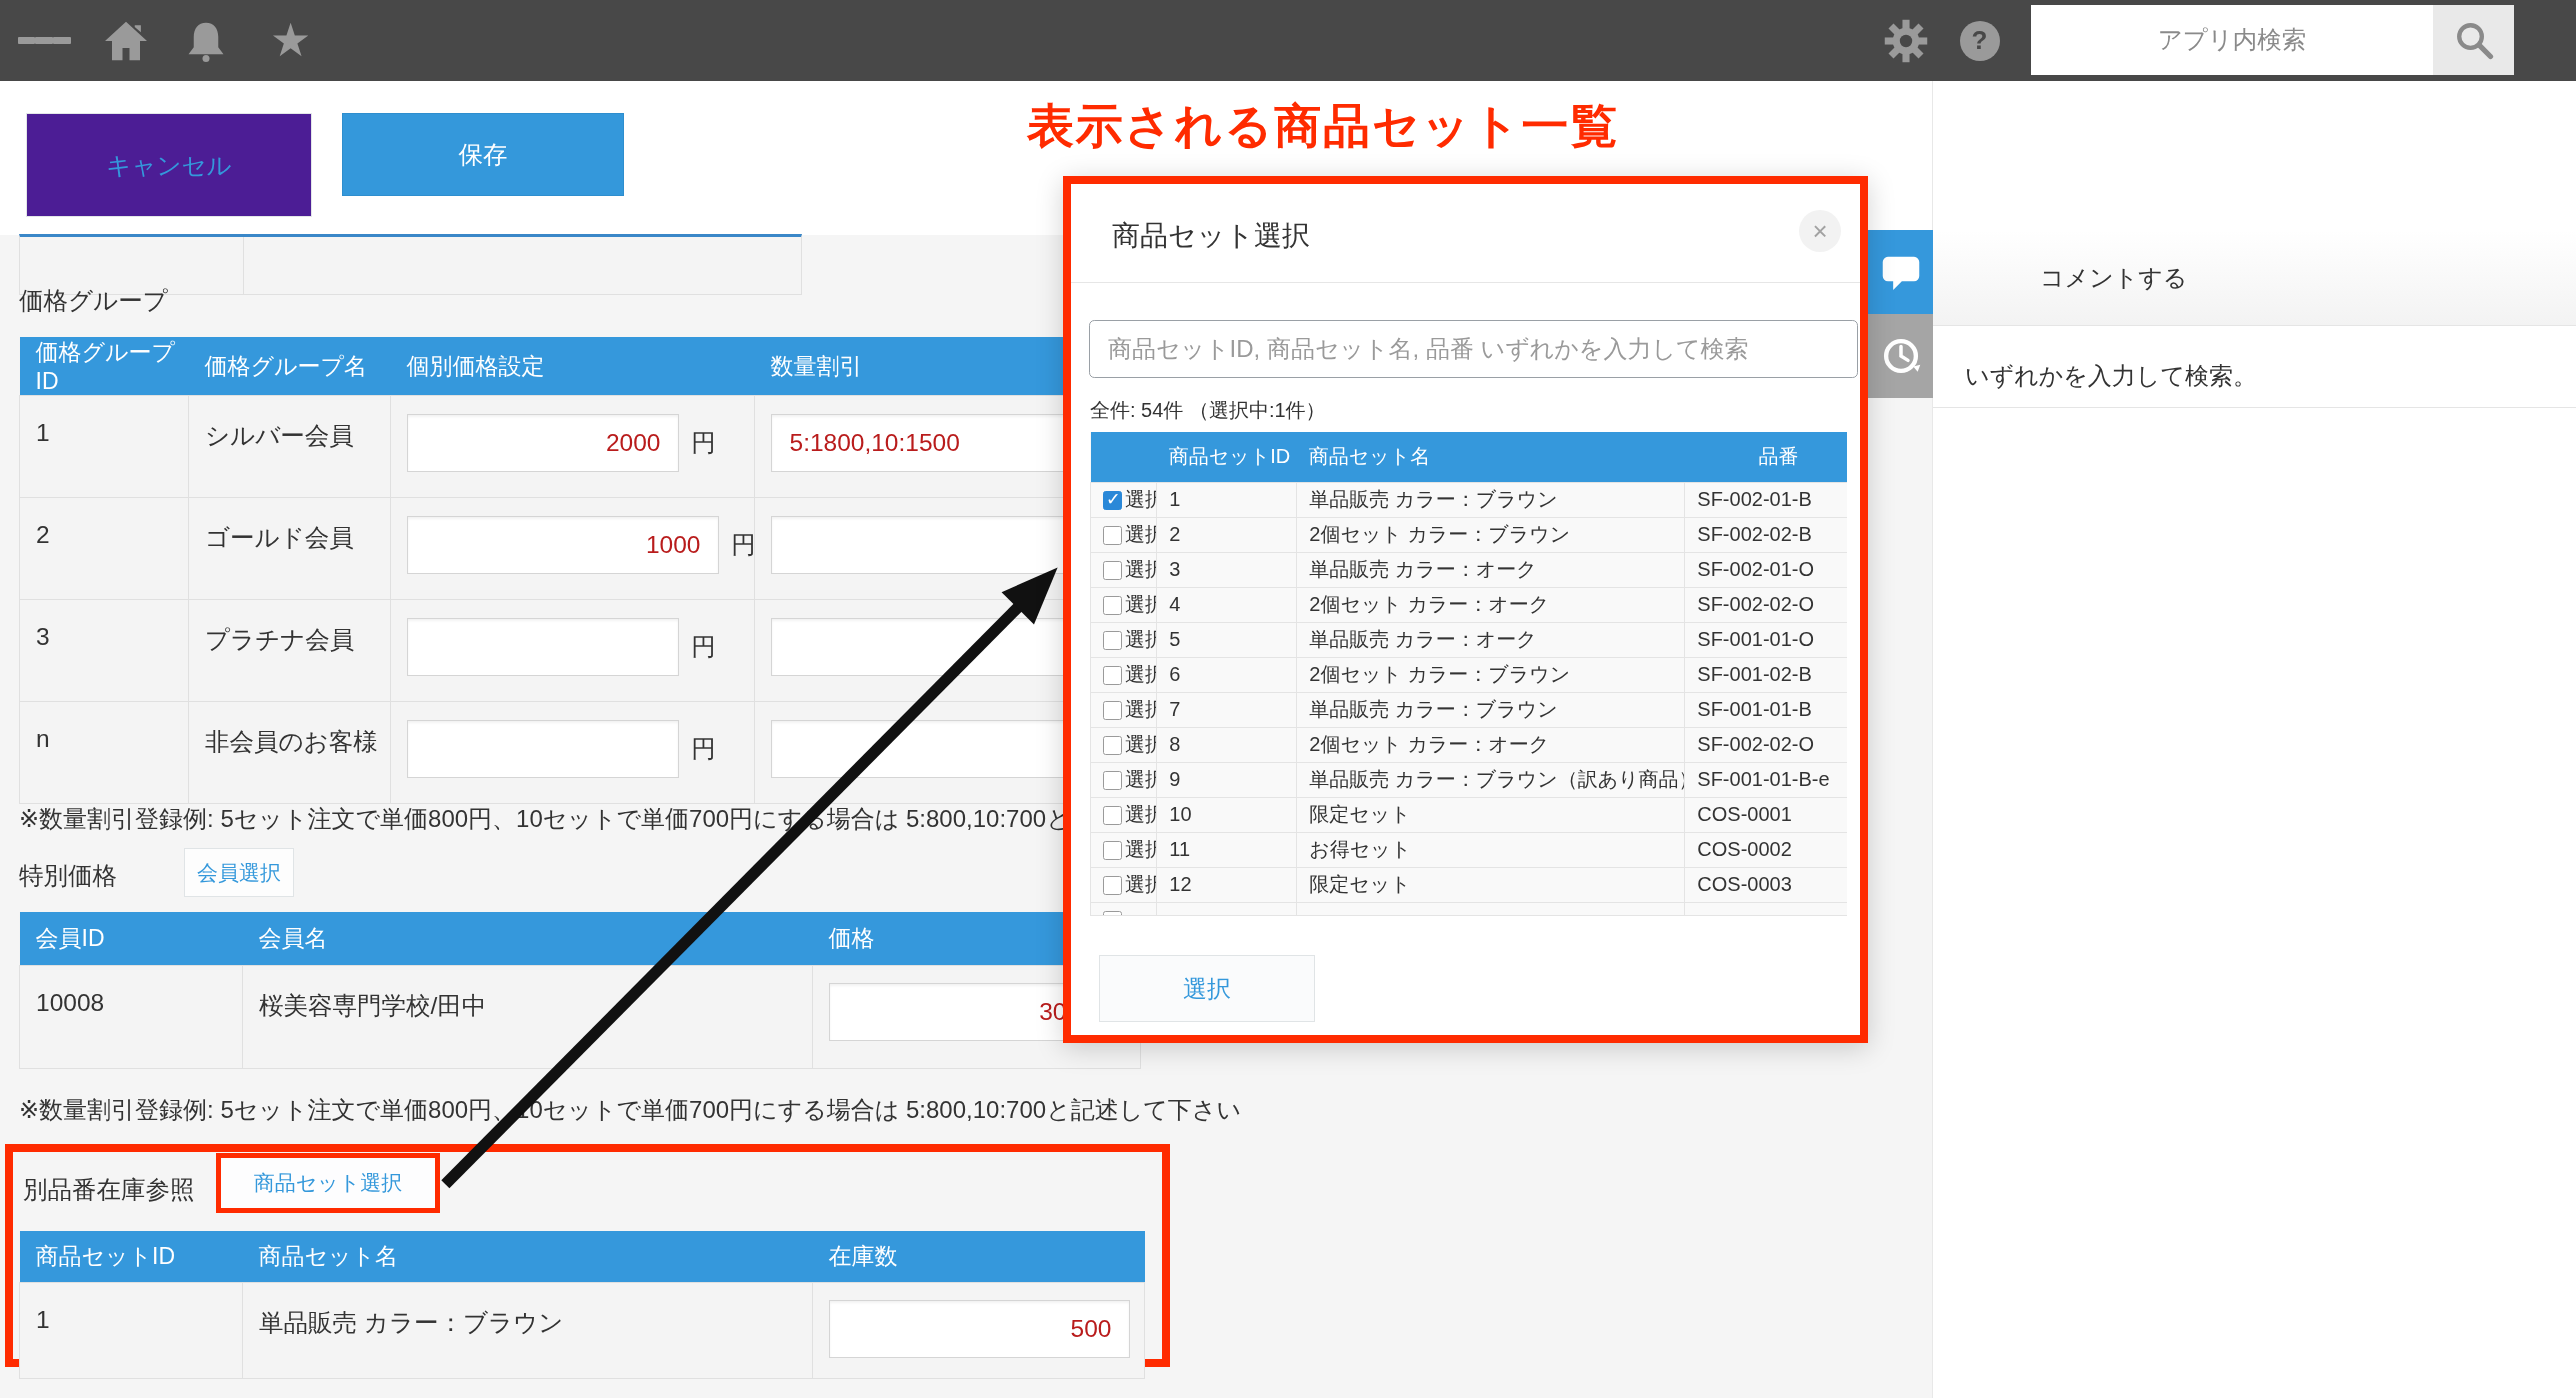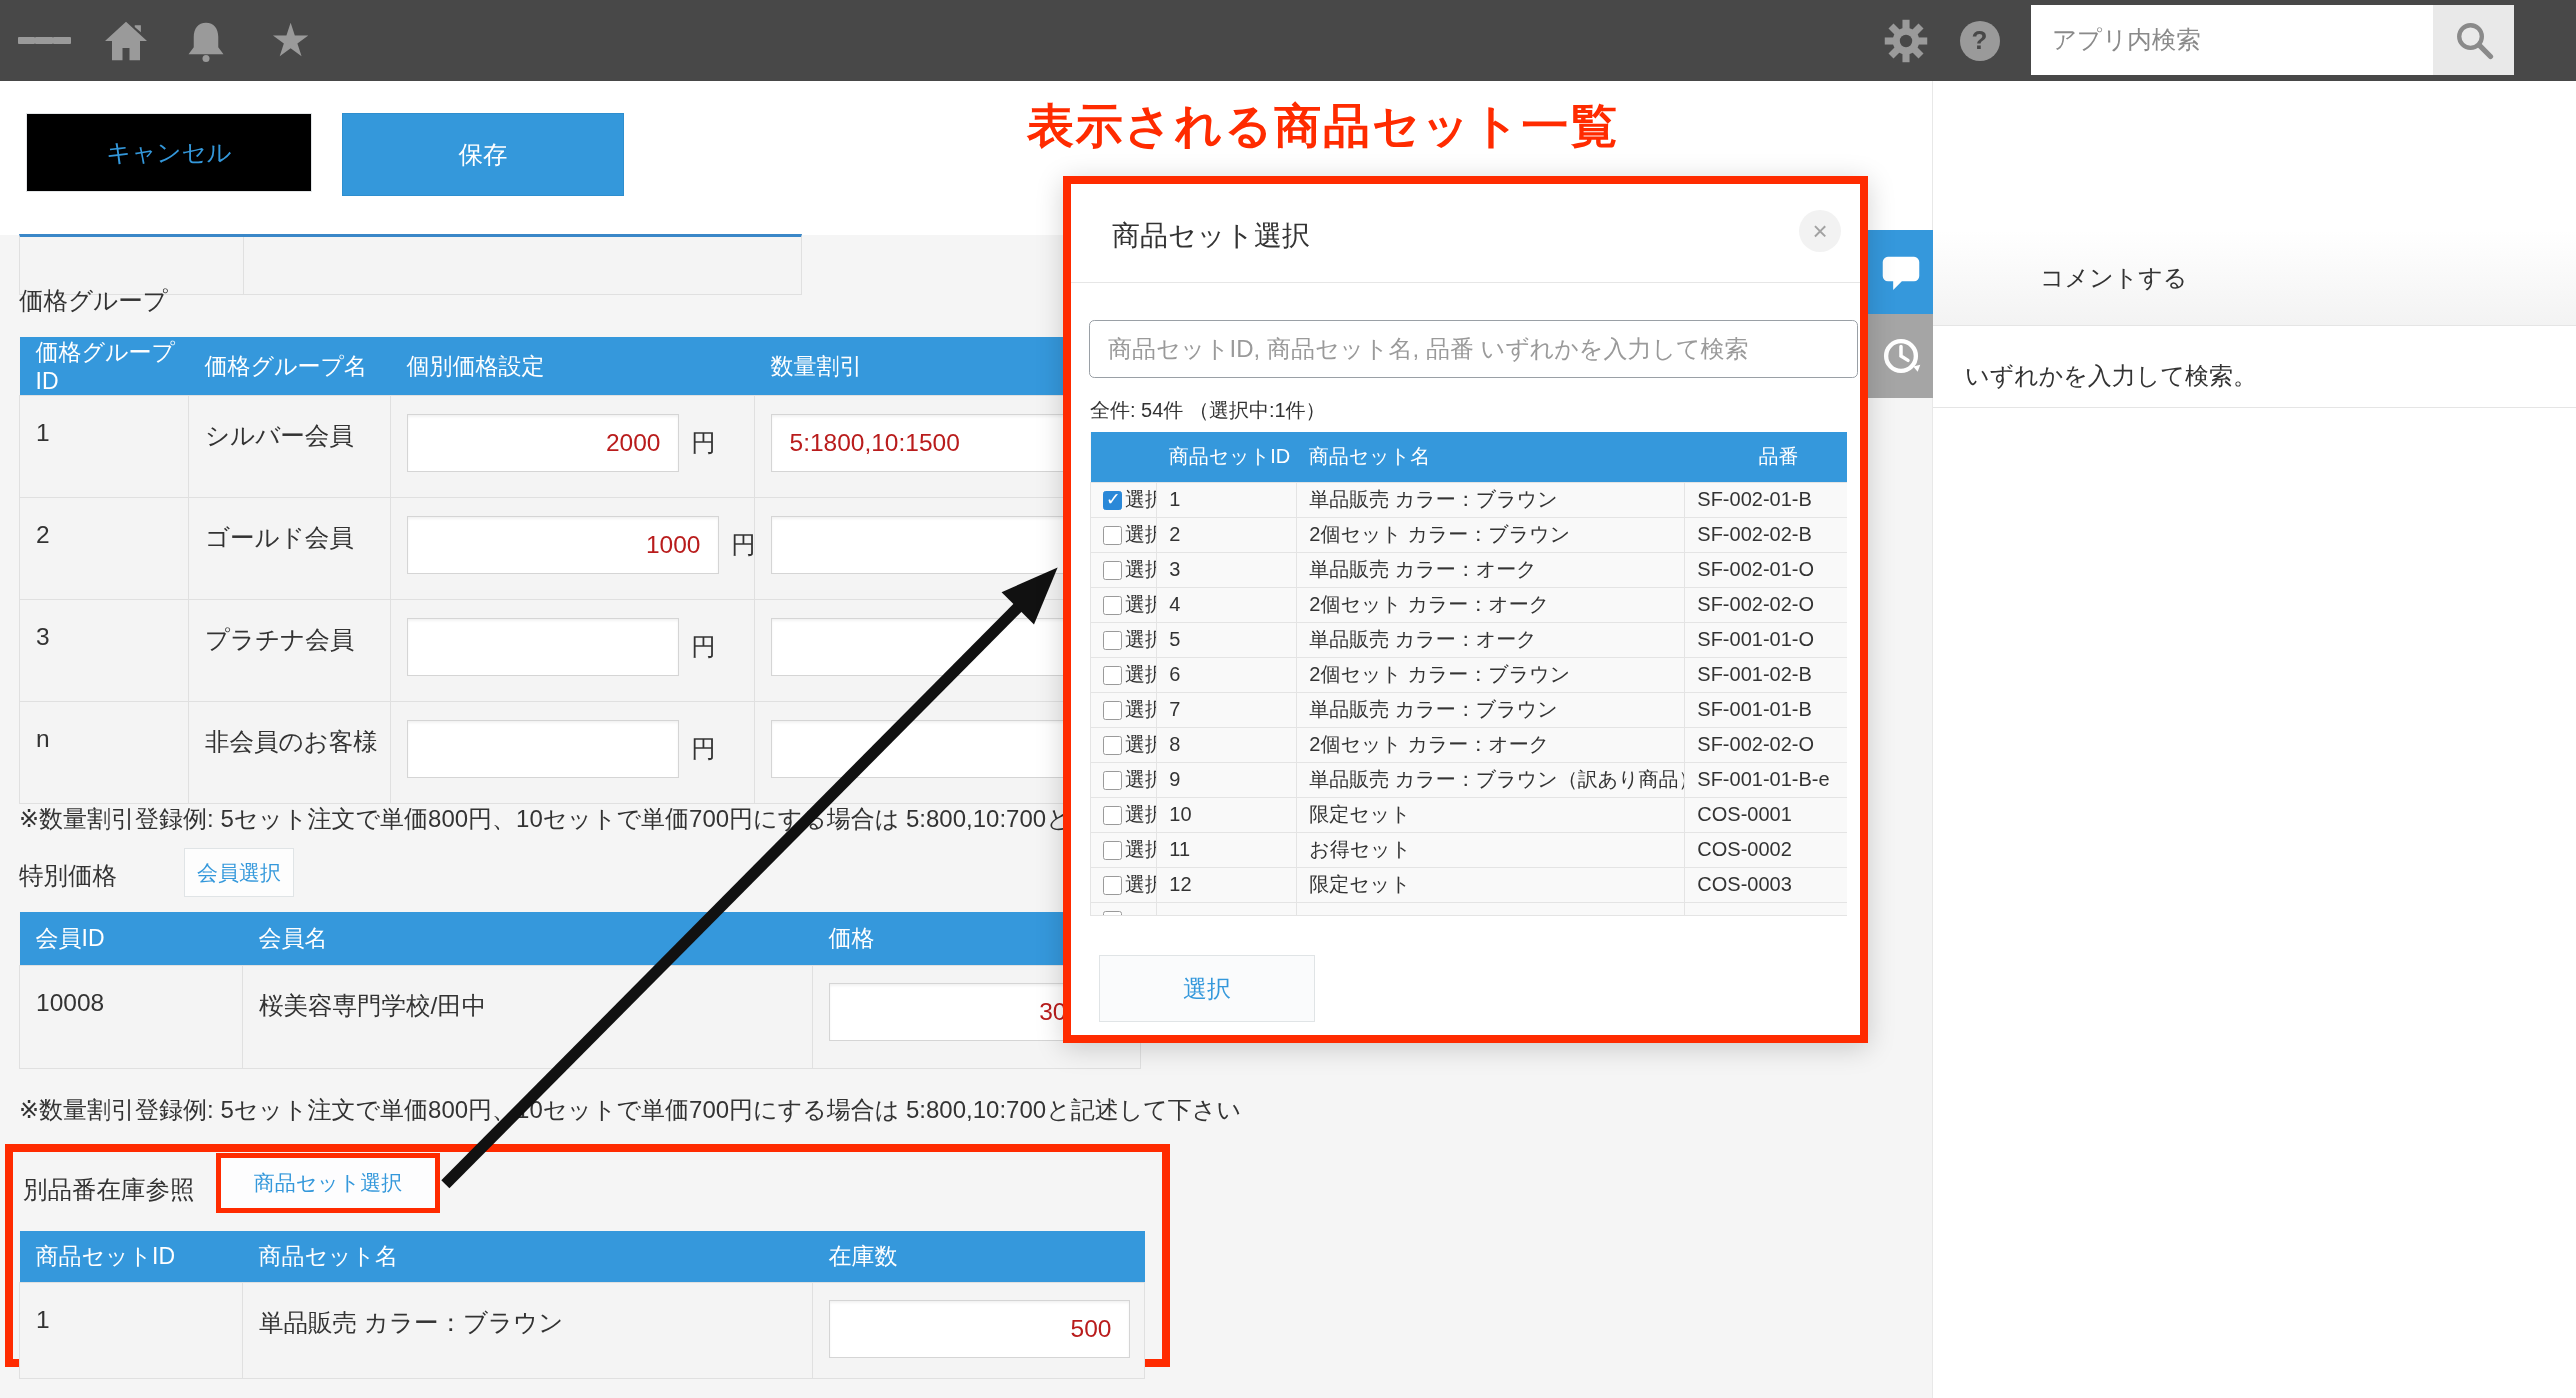--- a/index.html
+++ b/index.html
@@ -7,27 +7,27 @@
   body { font-family:"Liberation Sans","DejaVu Sans",sans-serif; color:#333; }
   .page { position:relative; width:2576px; height:1398px; background:#f5f5f5; overflow:hidden; }
   .abs { position:absolute; }
 
   
   .topbar { left:0; top:0; width:2576px; height:81px; background:#484848; z-index:3; }
   .tb-icon { position:absolute; top:0; height:81px; display:flex; align-items:center; justify-content:center; cursor:pointer; }
   .burger span { display:block; width:40px; height:7px; background:#9a9a9a; border-radius:0.9px; margin:4.4px 0; }
   .star-glyph { font-size:46px; color:#9a9a9a; line-height:81px; }
   .help-circle { width:40px; height:40px; border-radius:50%; background:#9a9a9a; color:#484848; font-weight:bold; font-size:26px; display:flex; align-items:center; justify-content:center; }
-  .search-box { position:absolute; left:2031px; top:5.3px; width:402px; height:70px; background:#fff; border:none; font-size:24.5px; padding:0 21px; color:#0c4a6e; outline:none; }
+  .search-box { position:absolute; left:2031px; top:5.3px; width:402px; height:70px; background:#fff; border:none; font-size:24.5px; padding:0 21px; color:#0c4a6e; outline:none;text-align:center; }
   .search-box::placeholder { color:#8a8a8a; }
   .search-btn { position:absolute; left:2433px; top:5.3px; width:81px; height:70px; background:#e9e9e9; border:none; display:flex; align-items:center; justify-content:center; cursor:pointer; }
 
   
   .toolband { left:0; top:81px; width:2576px; height:154px; background:#ffffff; z-index:1; }
-  .btn-cancel { position:absolute; left:26px; top:32px; width:286px; height:79px; background:#000000; border:0.9px solid #e3e6e8; color:#3498db; font-size:24.5px; cursor:pointer; }
+  .btn-cancel { position:absolute; left:26px; top:32px; width:286px; height:104px; background:#4c1d95; border:0.9px solid #e3e6e8; color:#3498db; font-size:24.5px; cursor:pointer; }
   .btn-save { position:absolute; left:342px; top:32px; width:282px; height:83px; background:#3498db; border:0.9px solid #2e8ece; color:#fff; font-size:24.5px; cursor:pointer; }
 
   
   .content { left:0; top:235px; width:1932px; height:1164px; background:#f5f5f5; z-index:1;padding-left:7px; }
   .partial-table { position:absolute; left:19px; top:-0.9px; width:783px; height:61px; border:0.9px solid #e0e0e0; border-top:3.5px solid #3a87c8; background:#f4f4f4; }
   .partial-divider { position:absolute; left:223px; top:0; width:0.9px; height:100%; background:#e0e0e0; }
   .sec-label { font-size:24.5px; color:#333; }
 
   table.grid { border-collapse:collapse; table-layout:fixed; background:#f4f4f4; }
   table.grid th { background:#3598dc; color:#fff; font-weight:normal; font-size:23px; text-align:left; padding:0 0 0 16px; }

